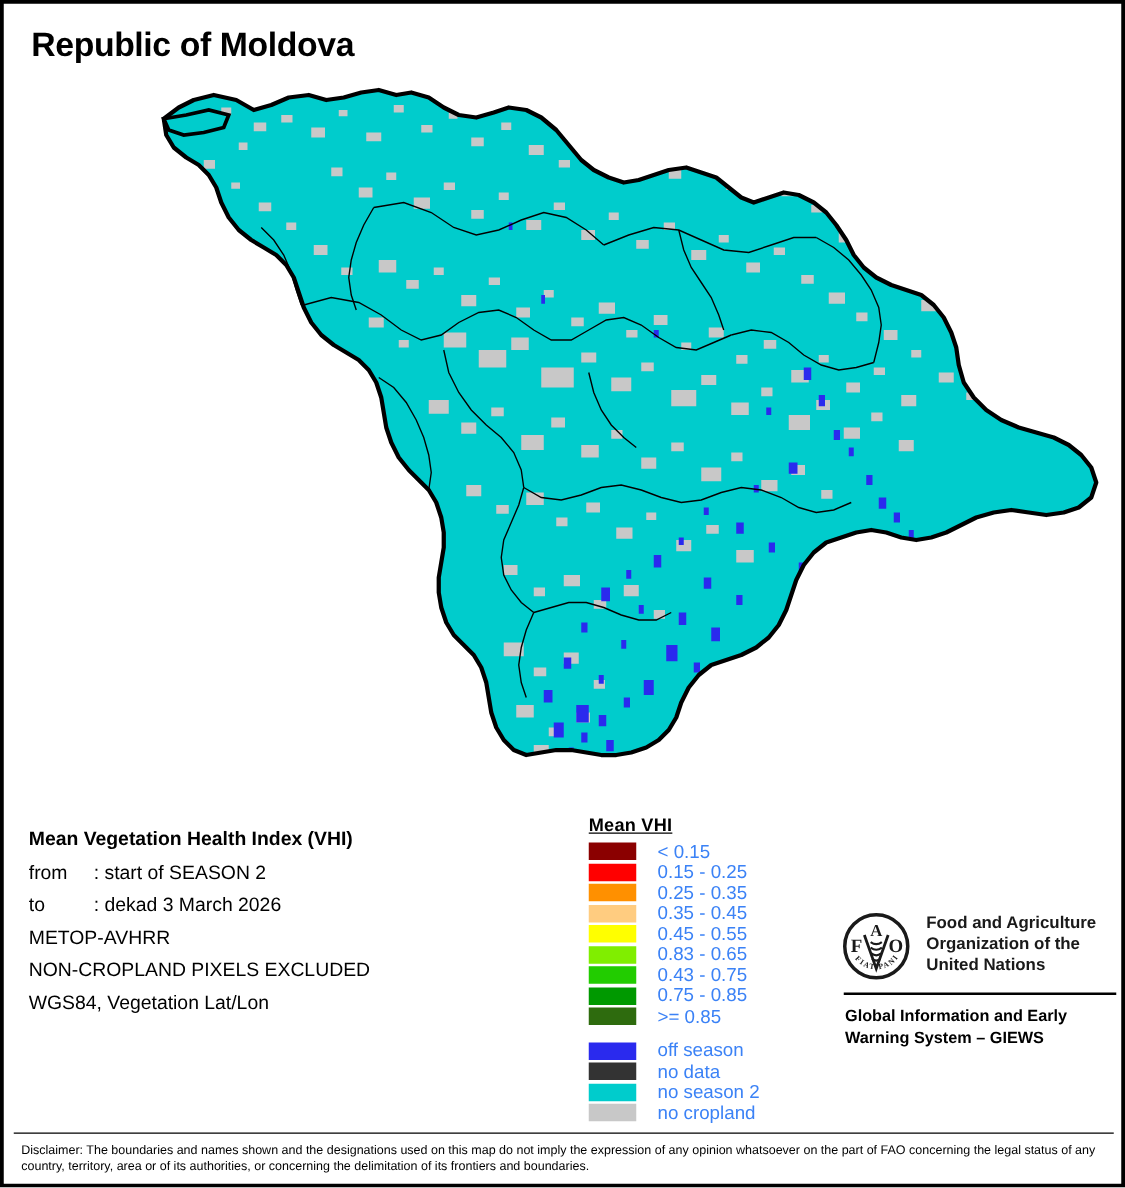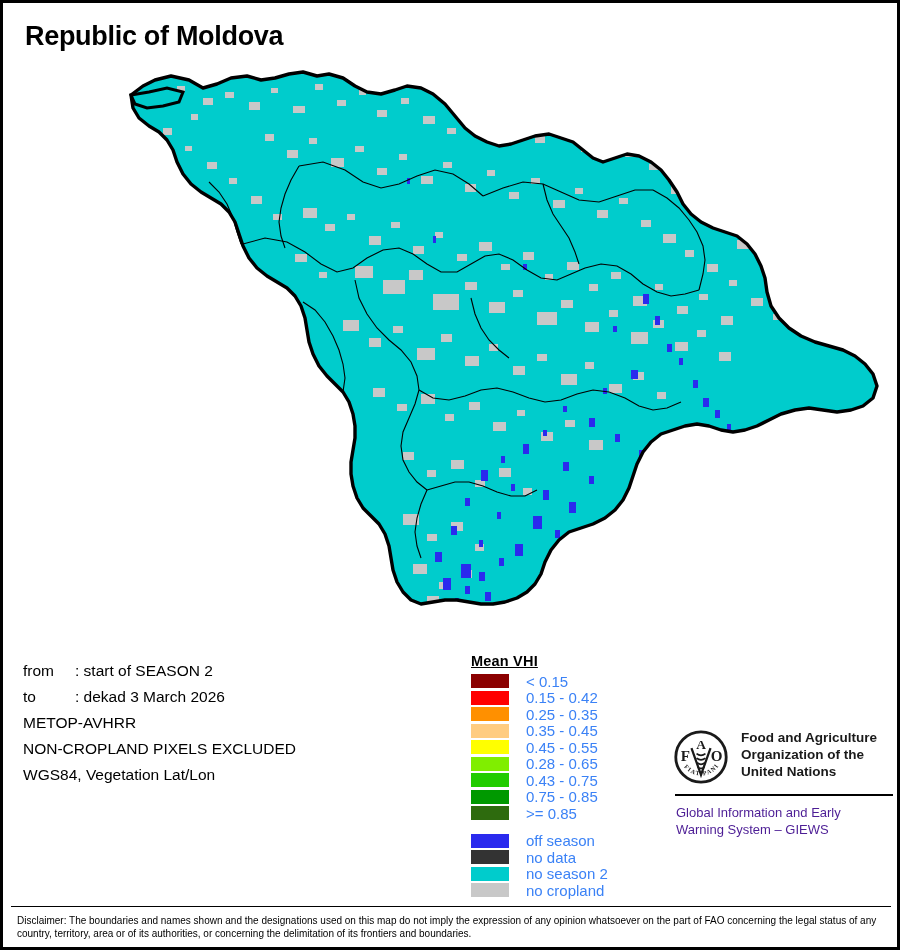--- a/index.html
+++ b/index.html
@@ -131,21 +131,22 @@
     margin-left: 2px;
     width: 218px;
     height: 2px;
     background: #000000;
   }
   #fao-sub {
     margin-top: 8px;
     margin-left: 3px;
     font-size: 13px;
     line-height: 17px;
-    color: #4c1d95;
+    color: #000000;
+    font-weight: bold;
   }
 
   
   #disclaimer-rule {
     position: absolute;
     left: 8px;
     top: 903px;
     width: 880px;
     height: 1px;
     background: #000000;
@@ -385,57 +386,58 @@
 
       <path fill="none" stroke="#000000" stroke-width="3.4" stroke-linejoin="round" stroke-linecap="round" d="M128,37 L140,28 L152,22 L168,18 L186,22 L200,30 L214,26 L228,20 L244,18 L258,22 L272,20 L286,16 L300,14 L314,18 L326,16 L340,20 L352,28 L364,34 L378,36 L392,32 L404,28 L418,30 L430,36 L442,46 L452,58 L462,70 L472,78 L484,84 L496,88 L508,86 L520,82 L532,78 L546,76 L558,80 L570,84 L580,92 L590,100 L600,104 L612,100 L624,96 L636,98 L648,104 L658,112 L666,122 L674,134 L680,146 L688,156 L698,164 L710,170 L722,174 L734,178 L744,186 L752,196 L758,208 L762,220 L764,234 L768,248 L776,260 L786,270 L798,278 L812,284 L826,288 L840,292 L852,298 L862,306 L870,316 L874,328 L870,340 L860,348 L848,352 L834,354 L820,352 L806,350 L792,352 L778,356 L766,362 L754,368 L742,372 L730,374 L718,372 L706,368 L694,366 L682,368 L670,372 L658,376 L648,384 L640,394 L634,406 L630,418 L626,430 L620,442 L612,452 L602,460 L590,466 L578,470 L566,474 L556,482 L548,492 L542,504 L538,516 L532,526 L524,534 L514,540 L502,544 L490,546 L478,546 L466,544 L454,542 L442,542 L430,544 L418,546 L408,542 L400,534 L394,524 L390,512 L388,500 L386,488 L382,476 L376,466 L368,458 L360,450 L354,440 L350,428 L348,416 L348,404 L350,392 L352,380 L352,368 L350,356 L346,344 L340,334 L332,326 L324,318 L316,308 L310,296 L306,284 L304,272 L302,260 L298,248 L292,238 L284,230 L274,224 L264,218 L254,210 L246,200 L240,188 L236,176 L232,164 L226,154 L218,146 L208,140 L198,134 L188,126 L180,116 L174,104 L170,92 L164,82 L156,74 L146,68 L136,60 L130,50 Z"></path>
 
       <g>
         <path fill="#00CCCC" stroke="#000000" stroke-width="3" d="M128,37 L146,34 L164,30 L180,34 L176,44 L160,48 L144,50 L132,46 Z"></path>
       </g>
     </svg>
   </div>
 
   <div id="info-block">
+    <div class="info-title">Mean Vegetation Health Index (VHI)</div>
     <div class="info-line">
       <span class="info-label">from</span><span>: start of SEASON 2</span>
     </div>
     <div class="info-line">
       <span class="info-label">to</span><span>: dekad 3 March 2026</span>
     </div>
     <div class="info-line">METOP-AVHRR</div>
     <div class="info-line">NON-CROPLAND PIXELS EXCLUDED</div>
     <div class="info-line">WGS84, Vegetation Lat/Lon</div>
   </div>
 
   <div id="legend">
     <div id="legend-title">Mean VHI</div>
 
     <div class="legend-row">
       <div class="legend-swatch" style="background: rgb(139, 0, 0);"></div>
       <div class="legend-label">&lt; 0.15</div>
     </div>
     <div class="legend-row">
       <div class="legend-swatch" style="background: rgb(255, 0, 0);"></div>
-      <div class="legend-label">0.15 - 0.42</div>
+      <div class="legend-label">0.15 - 0.25</div>
     </div>
     <div class="legend-row">
       <div class="legend-swatch" style="background: rgb(255, 144, 0);"></div>
       <div class="legend-label">0.25 - 0.35</div>
     </div>
     <div class="legend-row">
       <div class="legend-swatch" style="background: rgb(255, 204, 128);"></div>
       <div class="legend-label">0.35 - 0.45</div>
     </div>
     <div class="legend-row">
       <div class="legend-swatch" style="background: rgb(255, 255, 0);"></div>
       <div class="legend-label">0.45 - 0.55</div>
     </div>
     <div class="legend-row">
       <div class="legend-swatch" style="background: rgb(128, 238, 0);"></div>
-      <div class="legend-label">0.28 - 0.65</div>
+      <div class="legend-label">0.83 - 0.65</div>
     </div>
     <div class="legend-row">
       <div class="legend-swatch" style="background: rgb(34, 204, 0);"></div>
       <div class="legend-label">0.43 - 0.75</div>
     </div>
     <div class="legend-row">
       <div class="legend-swatch" style="background: rgb(0, 153, 0);"></div>
       <div class="legend-label">0.75 - 0.85</div>
     </div>
     <div class="legend-row">

